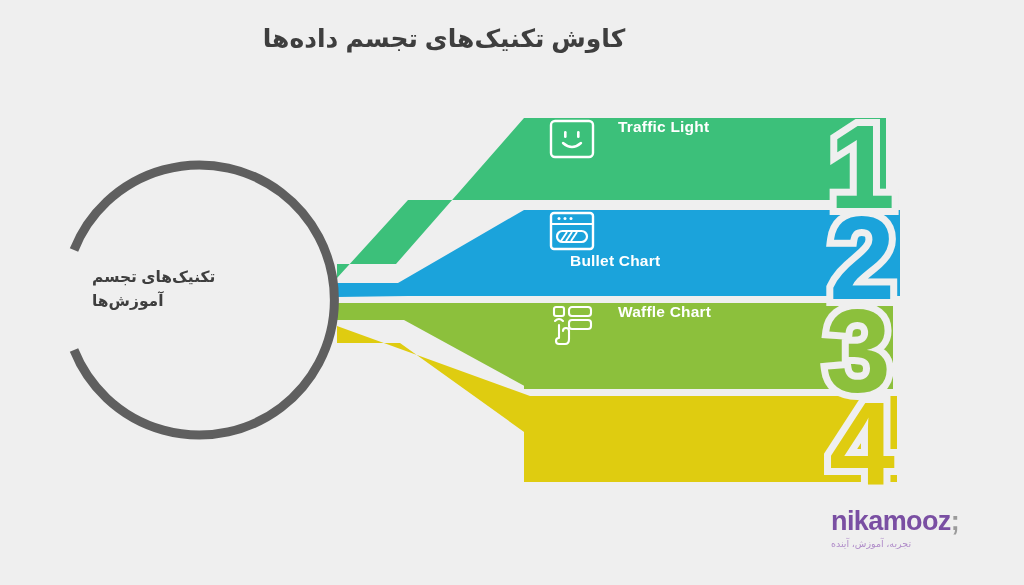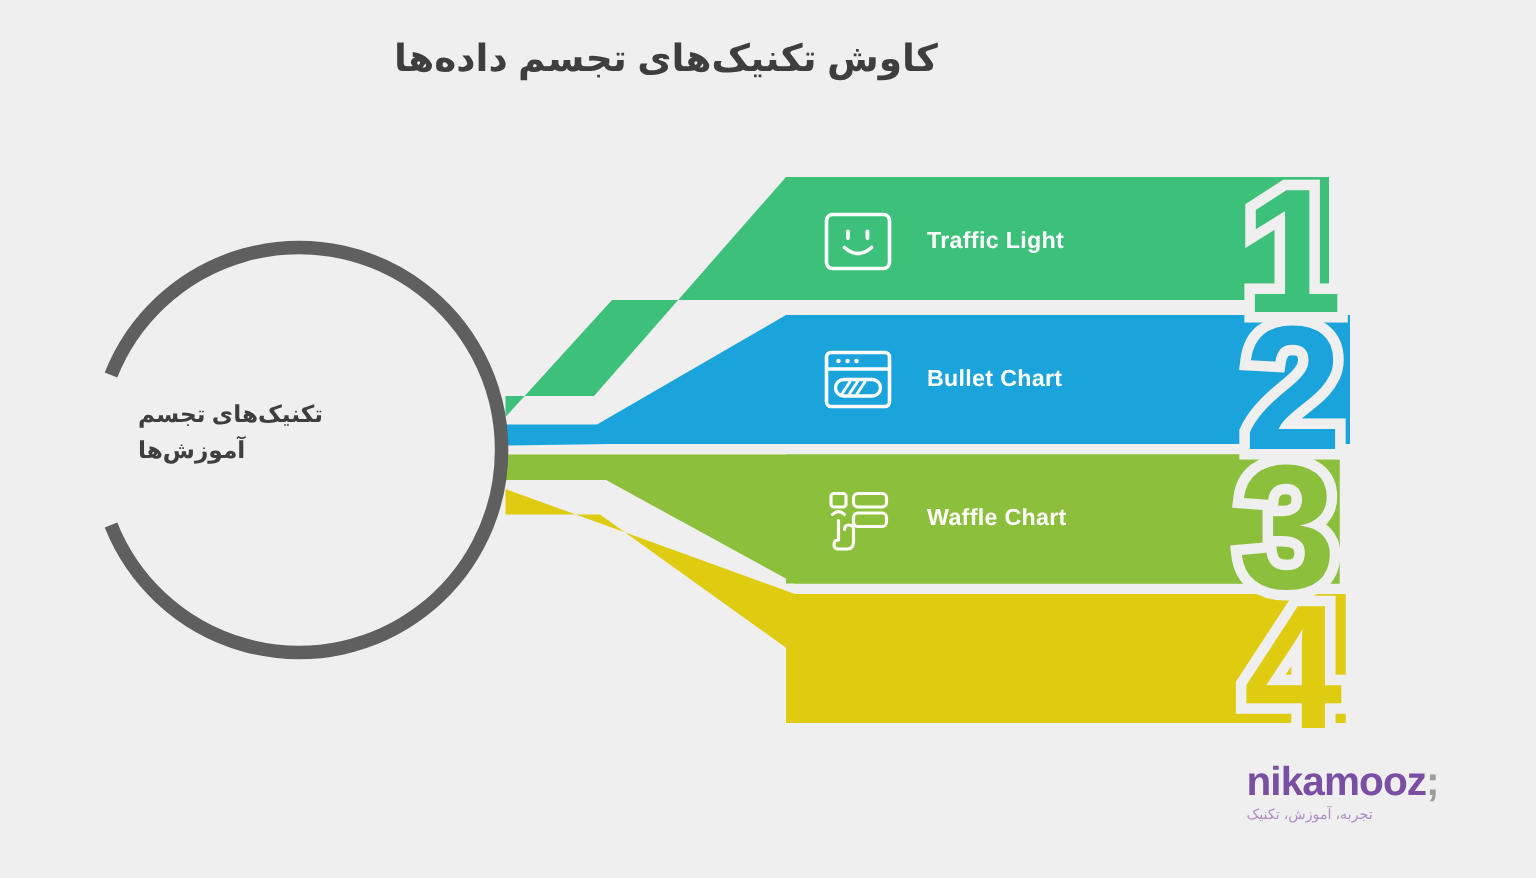--- a/index.html
+++ b/index.html
@@ -23,28 +23,28 @@
   .canvas{position:absolute;top:0;left:0;width:1024px;height:585px;}
 
   
   .circle-label{
     position:absolute;left:92px;top:265px;width:230px;
     text-align:left;direction:rtl;
     font-size:15.5px;font-weight:bold;color:#3e3e3e;line-height:1.55;
   }
 
   
-  .row{position:absolute;display:flex;align-items:center;height:86px;}
+  .row{position:absolute;display:flex;height:86px;}
   .row .icon-box{width:48px;height:42px;margin-left:0;flex:0 0 auto;}
   .row .label{
     margin-left:22px;color:#ffffff;font-size:15.5px;font-weight:bold;
     white-space:nowrap;letter-spacing:.2px;
   }
   #row1{left:548px;top:118px;}
-  #row2{left:548px;top:210px;}
+  #row2{left:548px;top:210px;flex-direction:column;}
   #row3{left:548px;top:303px;}
   #row4{left:548px;top:396px;}
 
   
   .logo{
     position:absolute;left:831px;top:508px;width:150px;text-align:left;
   }
   .logo .word{
     font-size:27px;font-weight:bold;color:#7a4fa3;letter-spacing:-.6px;
     line-height:1;display:block;
@@ -157,16 +157,16 @@
       </svg>
     </span>
     <span class="label">Waffle Chart</span>
   </div>
 
 
   <div class="logo">
     <span class="word">
       <span>nikamooz</span><span class="dot">;</span>
     </span>
-    <span class="tag">تجربه، آموزش، تکنیک</span>
+    <span class="tag">تجربه، آموزش، آینده</span>
   </div>
 
 </div>
 
 </body></html>

